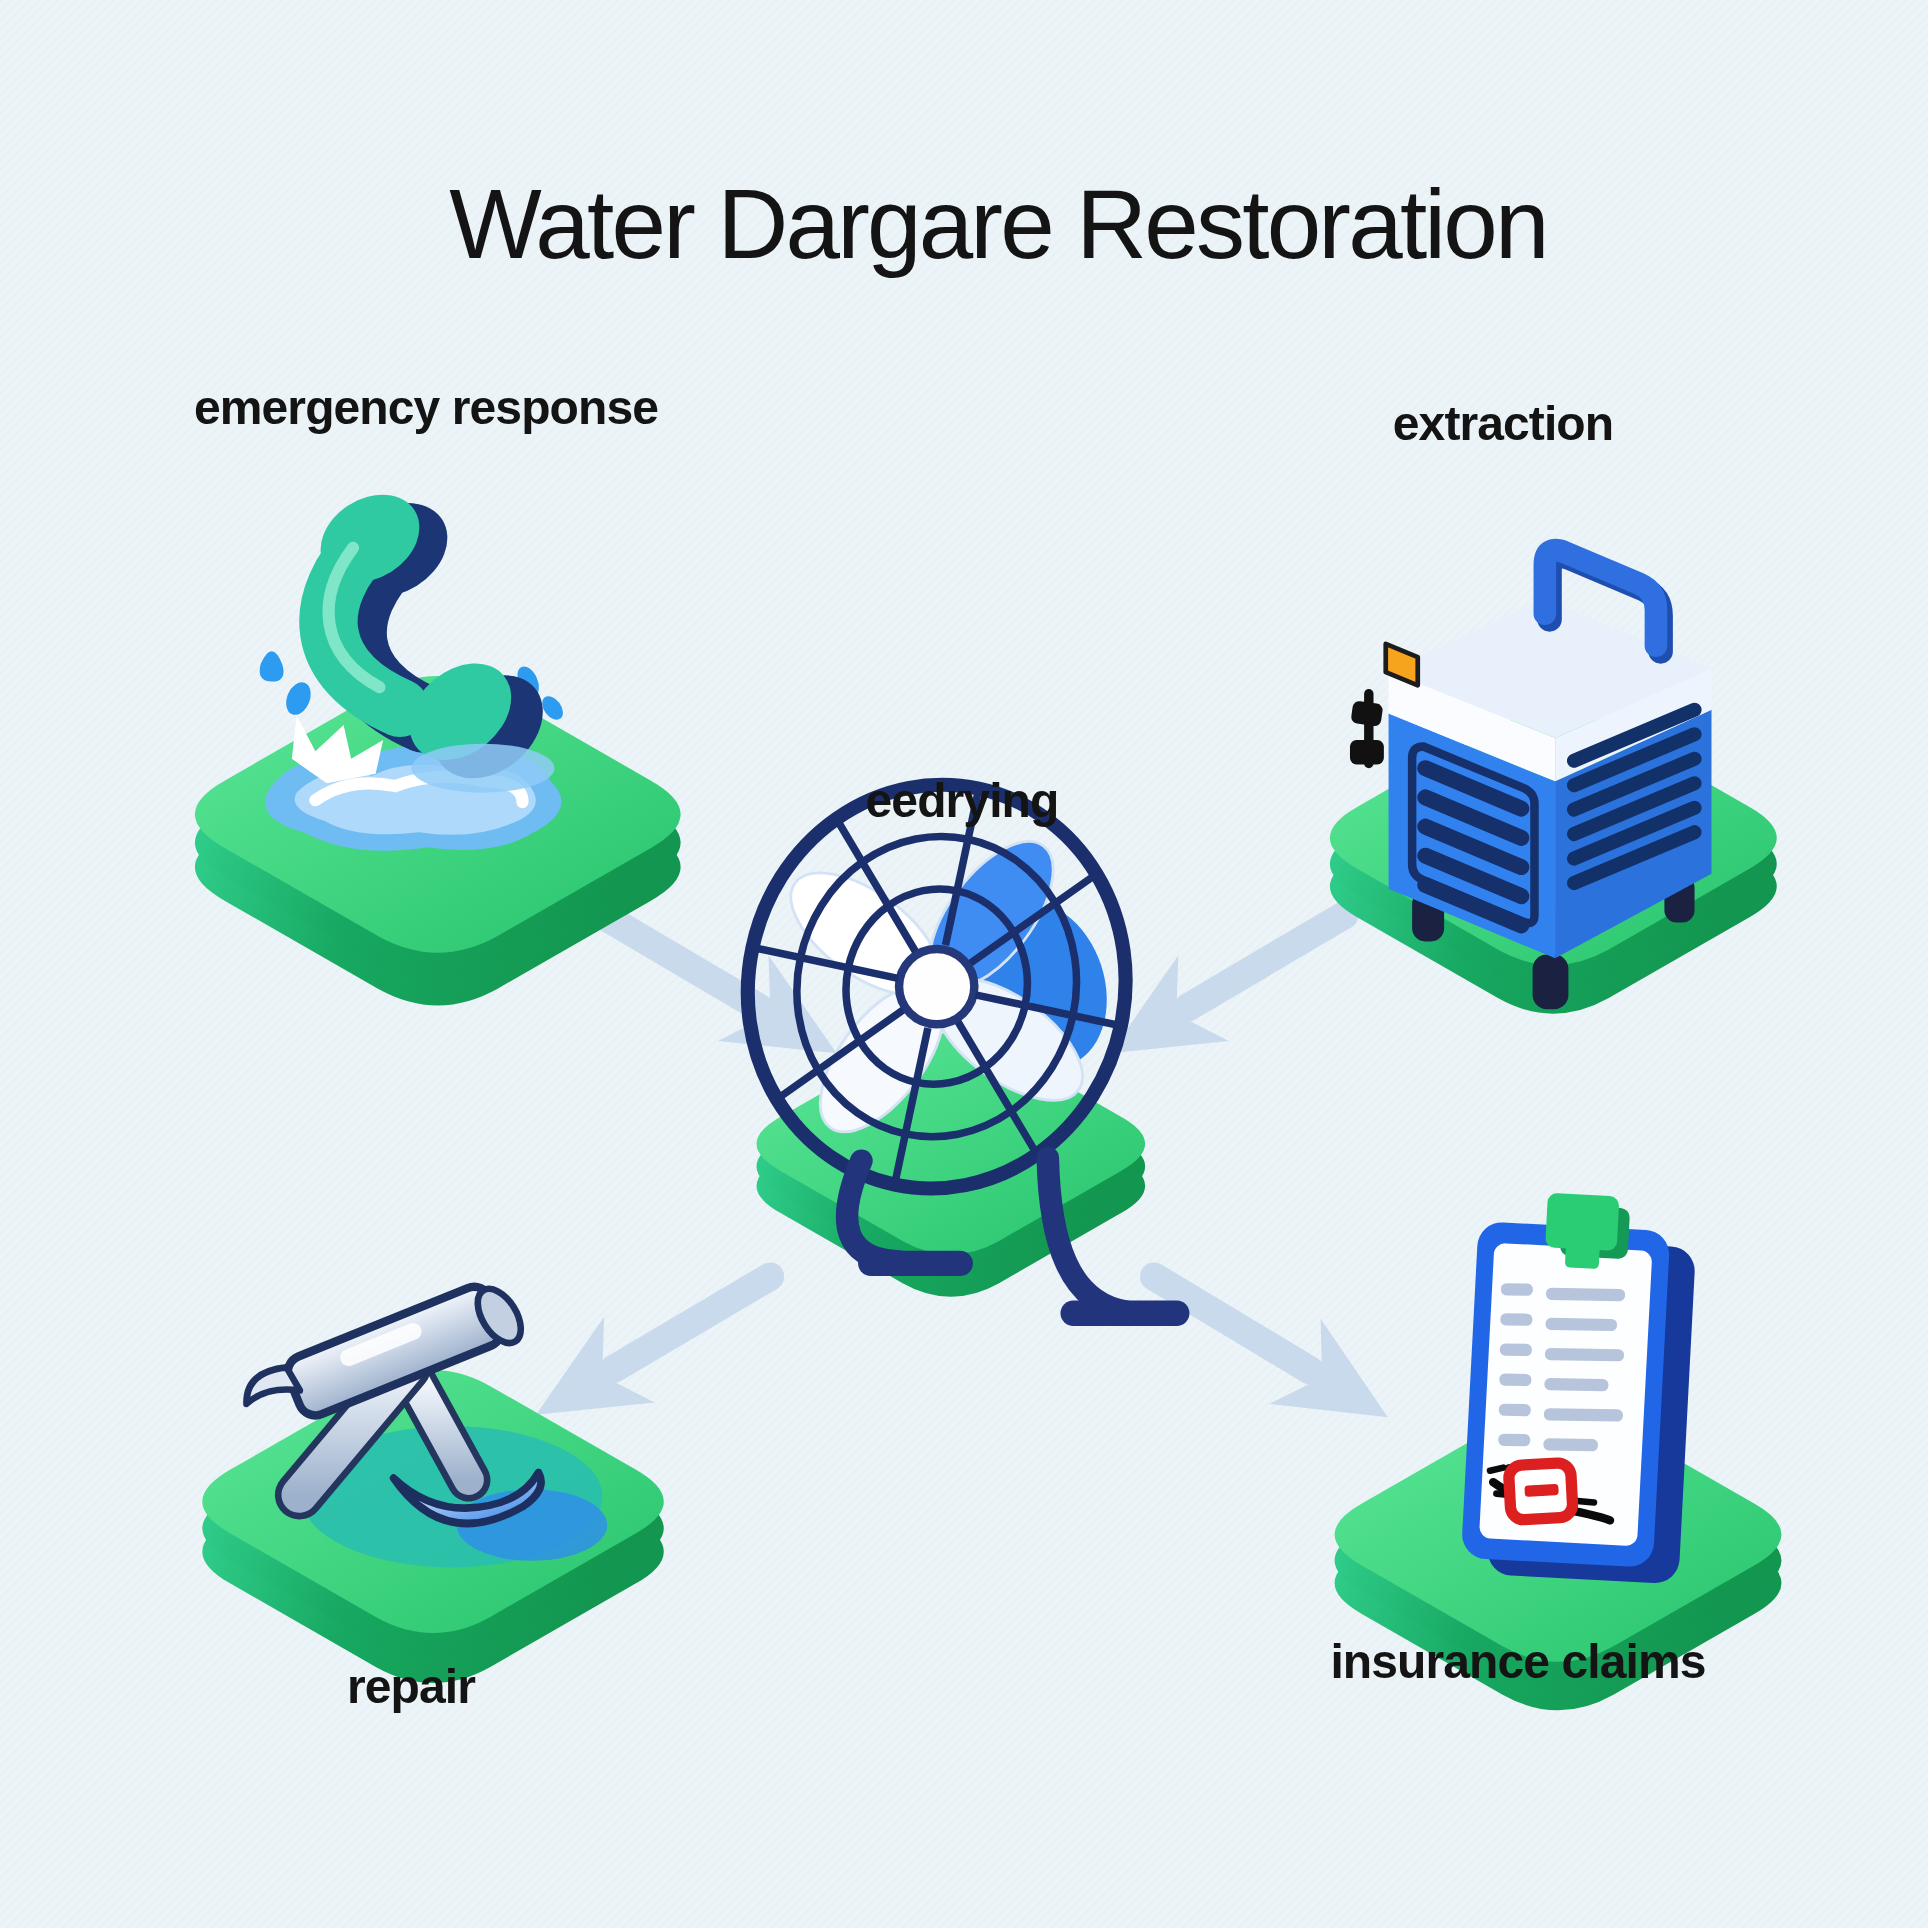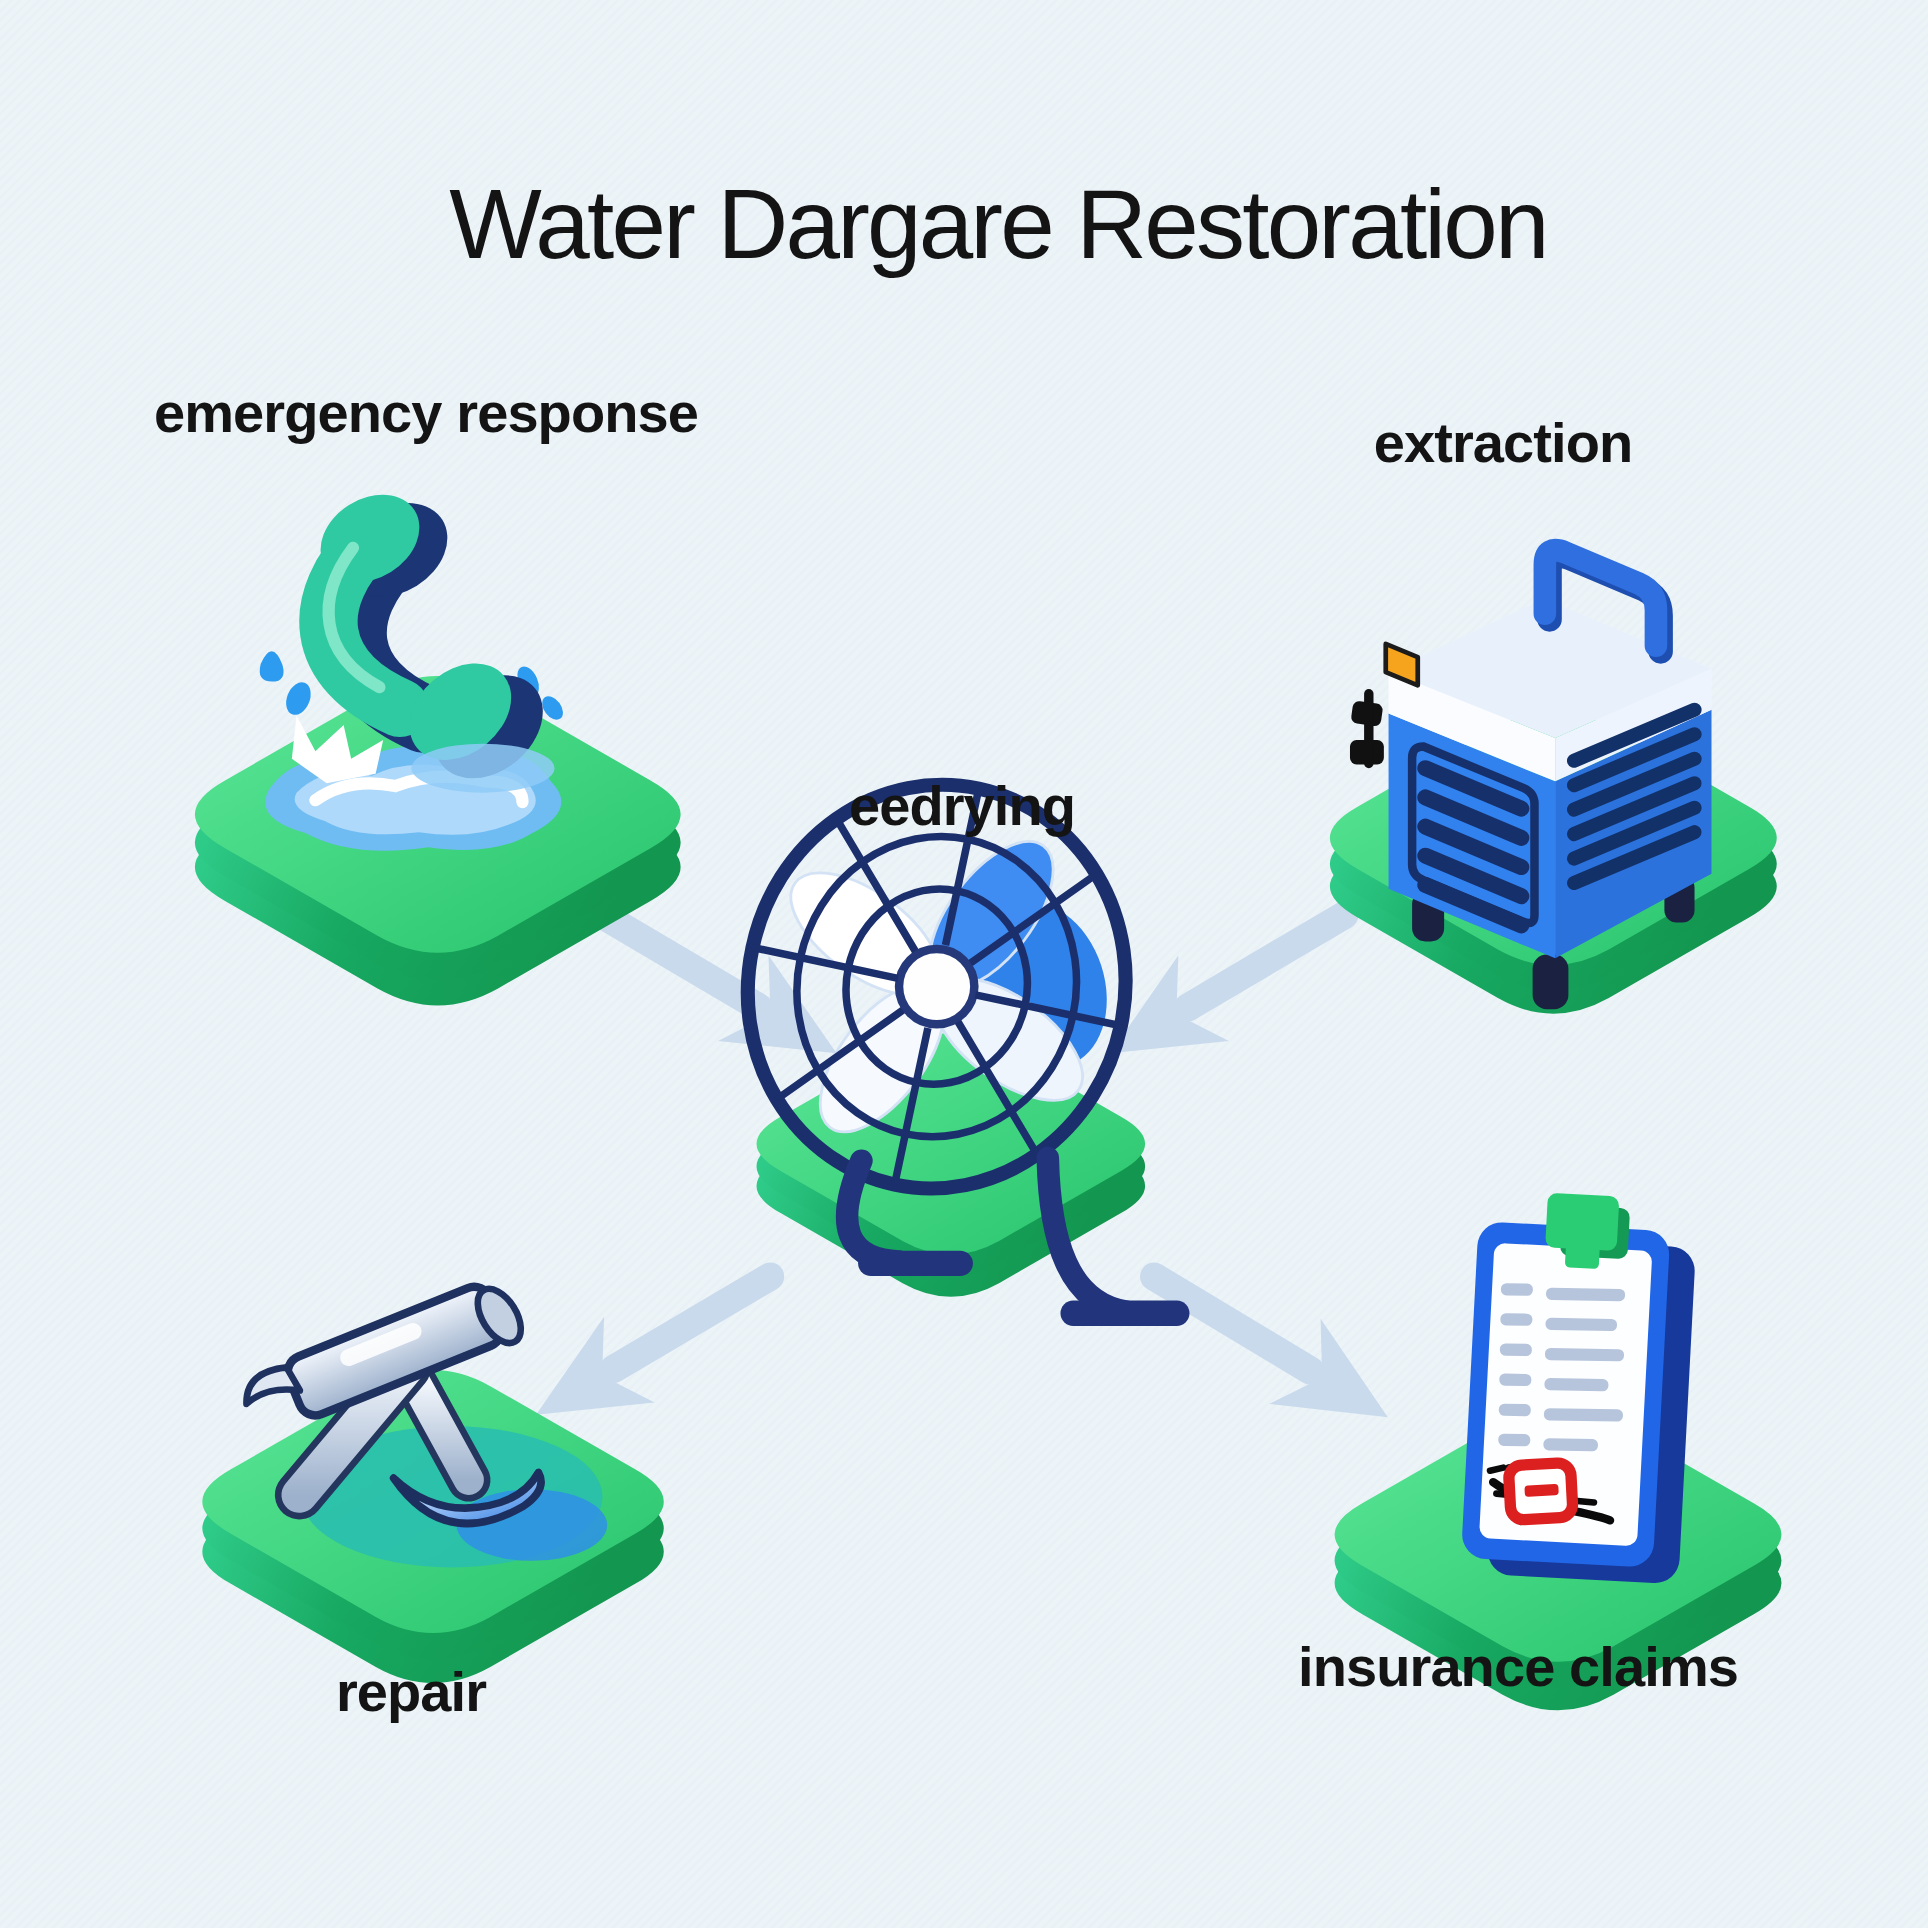--- a/index.html
+++ b/index.html
@@ -10,25 +10,25 @@
     background-image:repeating-linear-gradient(135deg, rgba(175,205,225,.07) 0 2.8px, rgba(255,255,255,0) 2.8px 6.6px);
   }
   .scene{position:absolute;left:0;top:0;}
   .title{
     position:absolute;left:0;top:168px;width:100%;margin:0;
     text-align:center;font-size:98px;font-weight:normal;
     letter-spacing:-2.8px;color:#141414;white-space:nowrap;padding-left:34px;
   }
   .node-label{
     position:absolute;transform:translateX(-50%);
-    font-size:56px;font-weight:bold;letter-spacing:-0.9px;
+    font-size:48px;font-weight:bold;letter-spacing:-0.9px;
     color:#141414;white-space:nowrap;
   }
   .lbl-emergency{left:426px;top:380px;}
-  .lbl-extraction{left:1503px;top:410px;}
+  .lbl-extraction{left:1503px;top:396px;}
   .lbl-drying{left:962px;top:765px;margin-top:8px;}
   .lbl-repair{left:411px;top:1659px;text-align:right;}
   .lbl-claims{left:1518px;top:1634px;}
 </style>
 </head>
 <body>
 
 <div id="canvas">
 
   <svg class="scene" width="1928" height="1928" viewBox="0 0 2048 2048" xmlns="http://www.w3.org/2000/svg">

